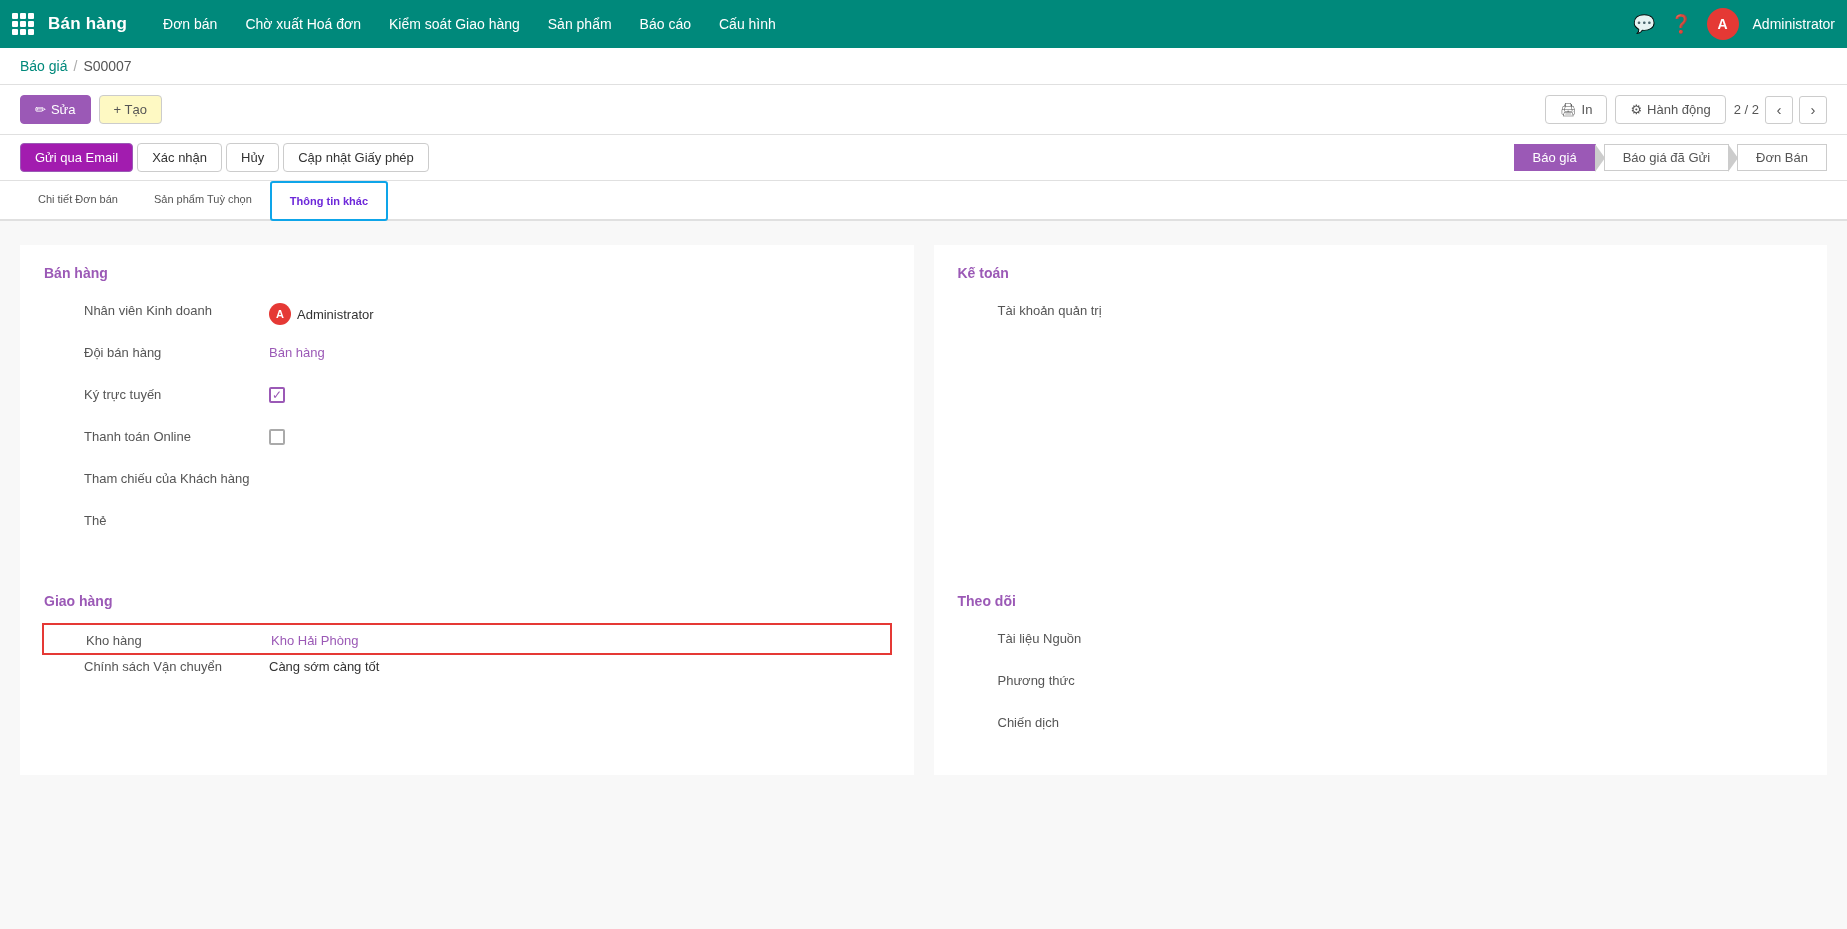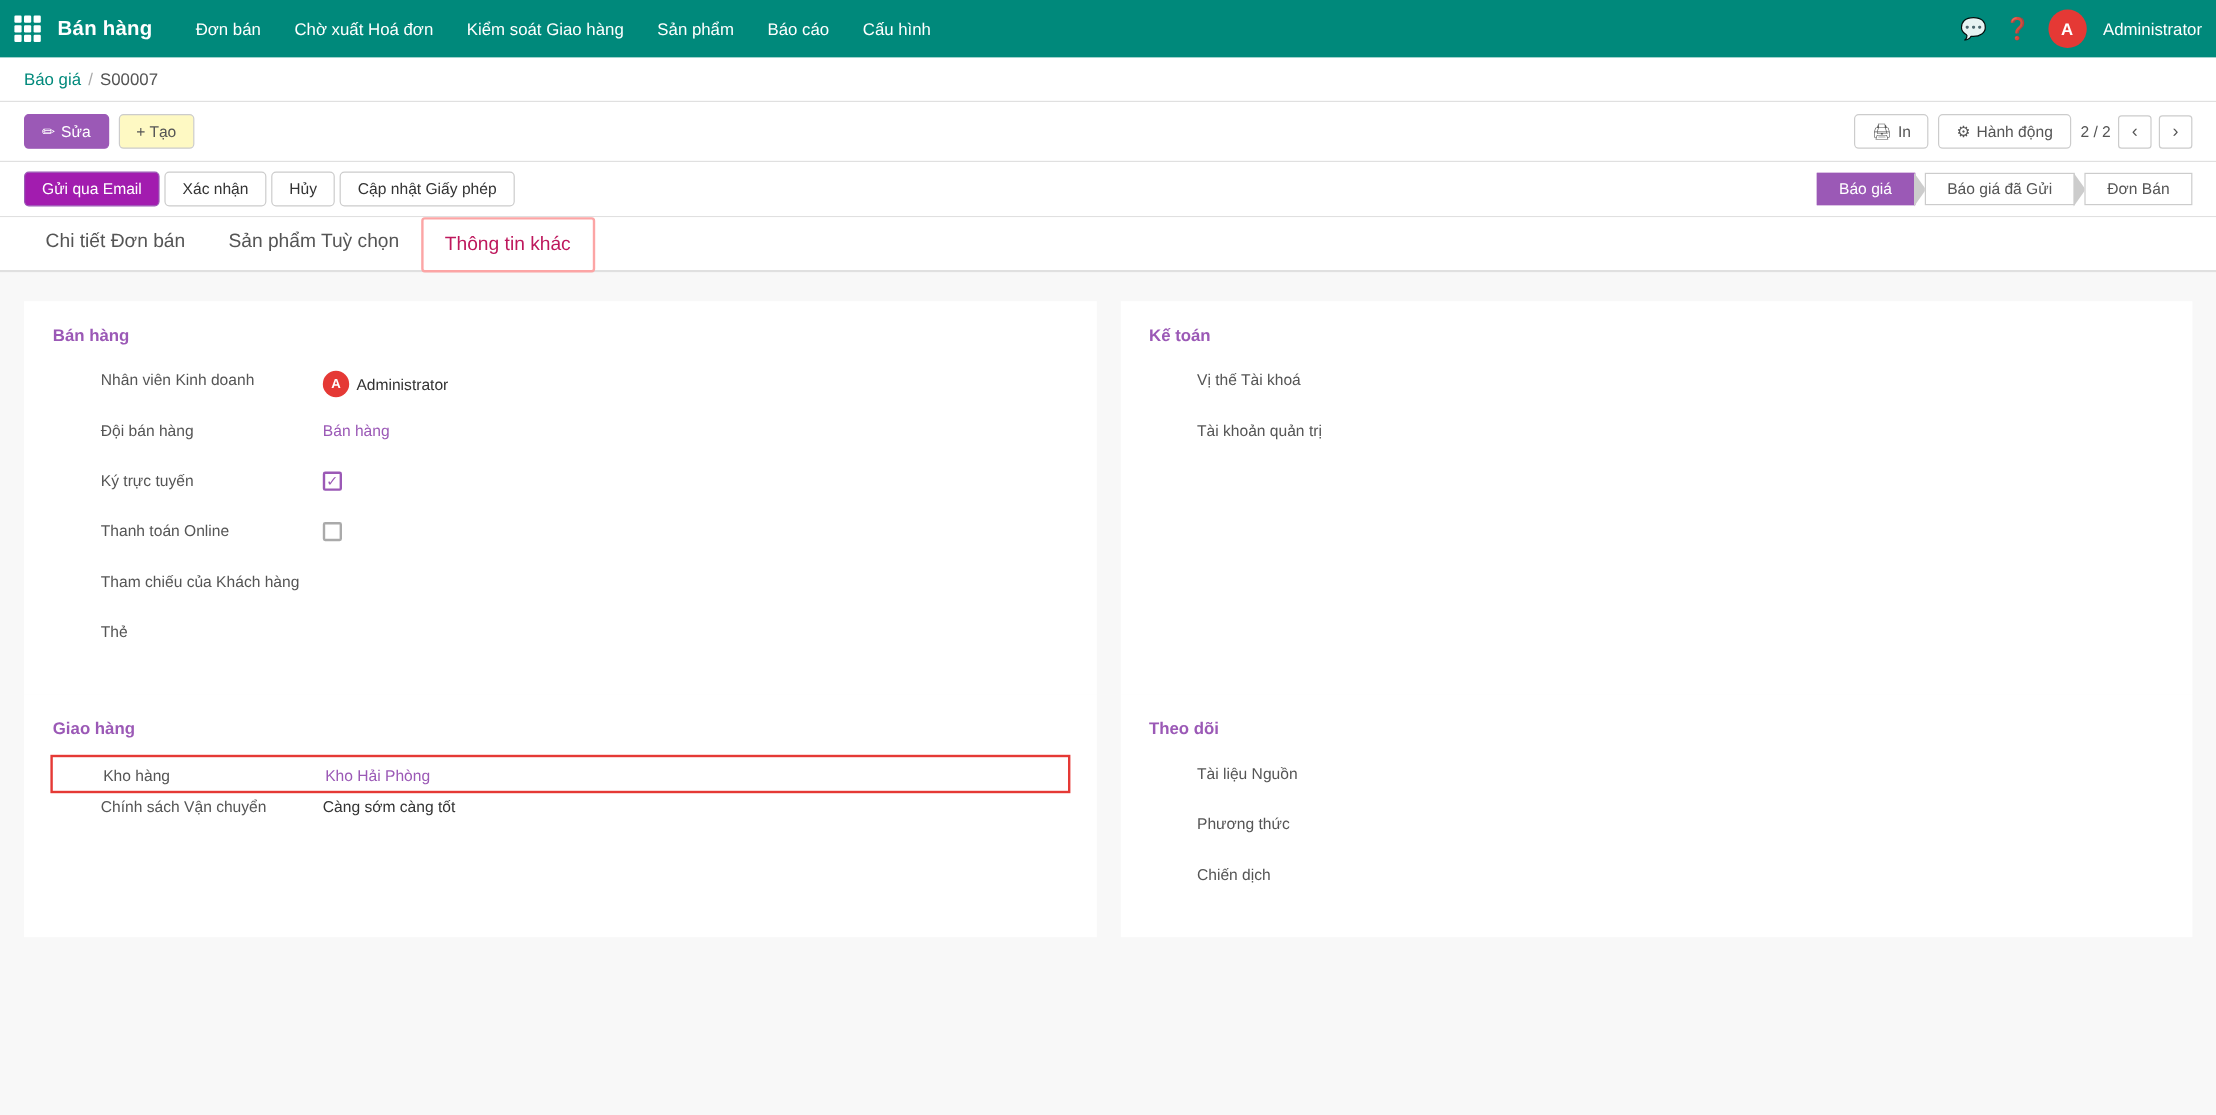--- a/index.html
+++ b/index.html
@@ -194,36 +194,37 @@
     
     .tab-bar {
       background: white;
       padding: 0 20px;
       border-bottom: 2px solid #e0e0e0;
       display: flex;
       gap: 0;
     }
     .tab {
       padding: 12px 18px;
-      font-size: 16px;
+      font-size: 11px;
       cursor: pointer;
       color: #555;
       border-bottom: 2px solid transparent;
       margin-bottom: -2px;
     }
     .tab.active {
       color: #9b59b6;
       border-bottom: 2px solid #9b59b6;
       font-weight: 500;
     }
     .tab.highlighted {
-      border: 2px solid #fca5a5;
+      border: 2px solid #0ea5e9;
       border-radius: 3px;
-      color: #be185d;
+      color: #6d28d9;
       margin-bottom: -2px;
+      font-weight: bold;
     }
 
     
     .content {
       padding: 24px 20px;
       background: #f8f8f8;
       min-height: 600px;
     }
     .form-section-title {
       color: #9b59b6;
@@ -425,24 +426,20 @@
 
       <div class="form-row">
         <div class="form-label">Thẻ</div>
         <div class="form-value"></div>
       </div>
     </div>
 
     <div class="section-panel">
       <div class="form-section-title">Kế toán</div>
 
-      <div class="form-row">
-        <div class="form-label">Vị thế Tài khoá</div>
-        <div class="form-value"></div>
-      </div>
 
       <div class="form-row">
         <div class="form-label">Tài khoản quản trị</div>
         <div class="form-value"></div>
       </div>
     </div>
   </div>
 
   <div class="sections-grid">
 

